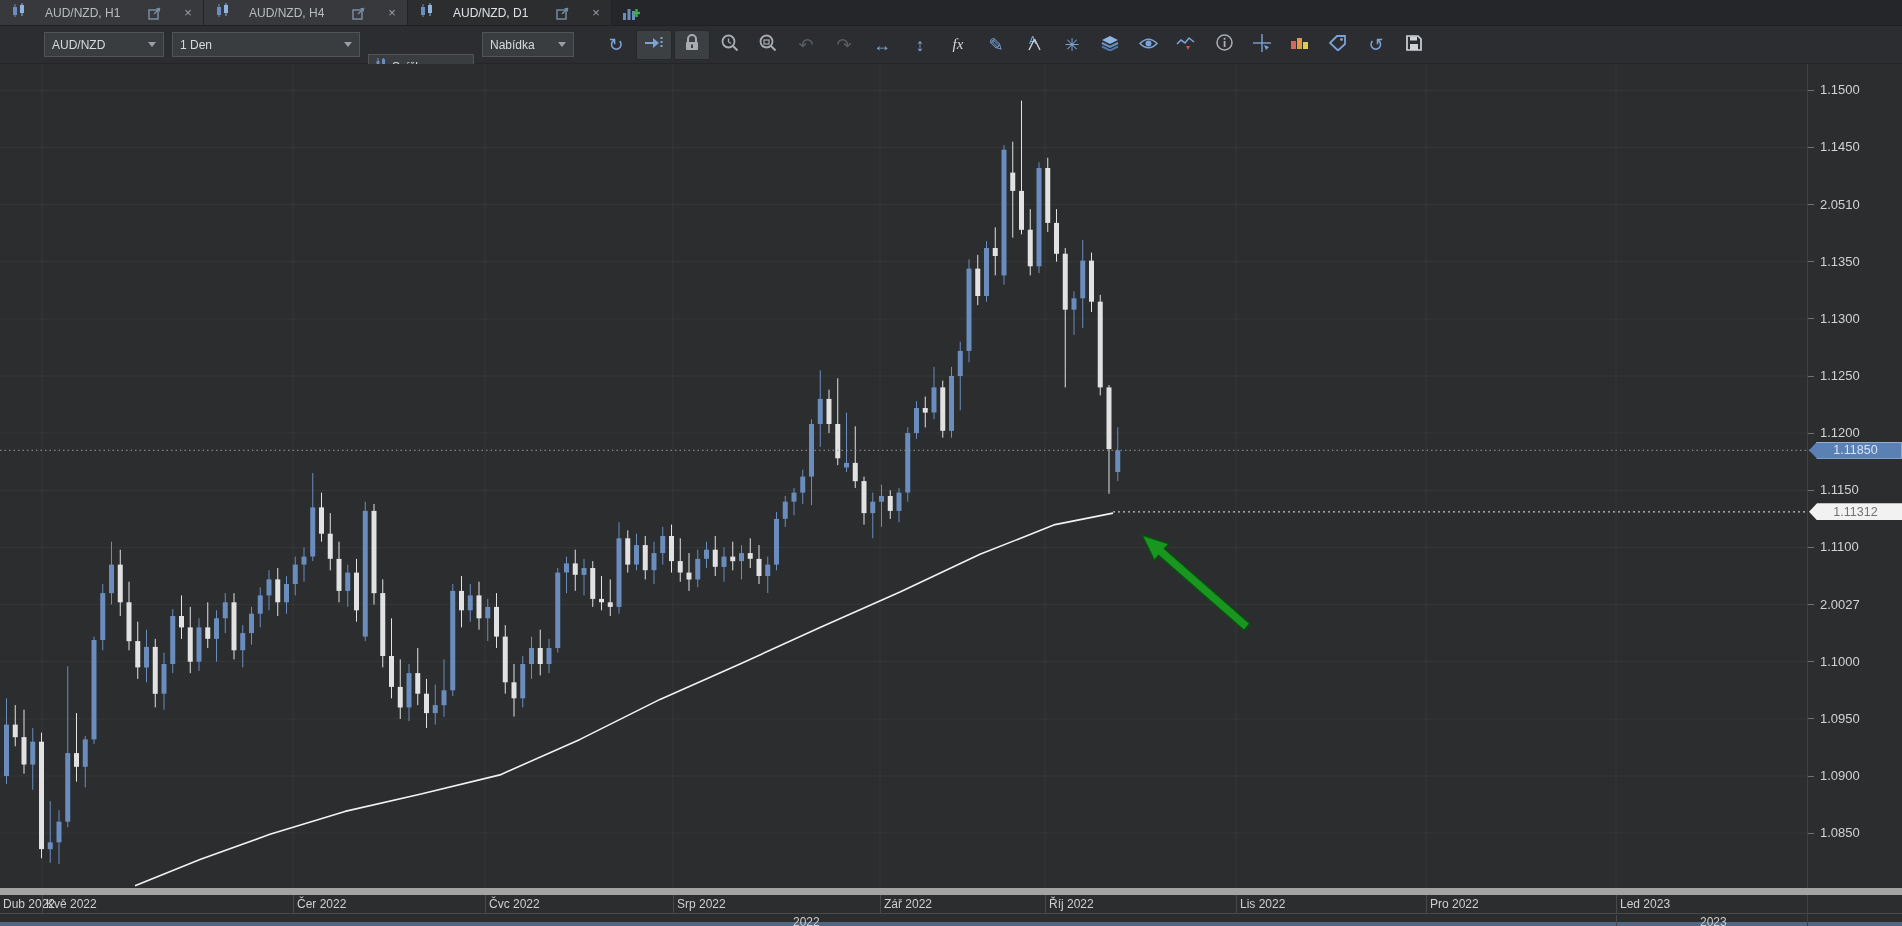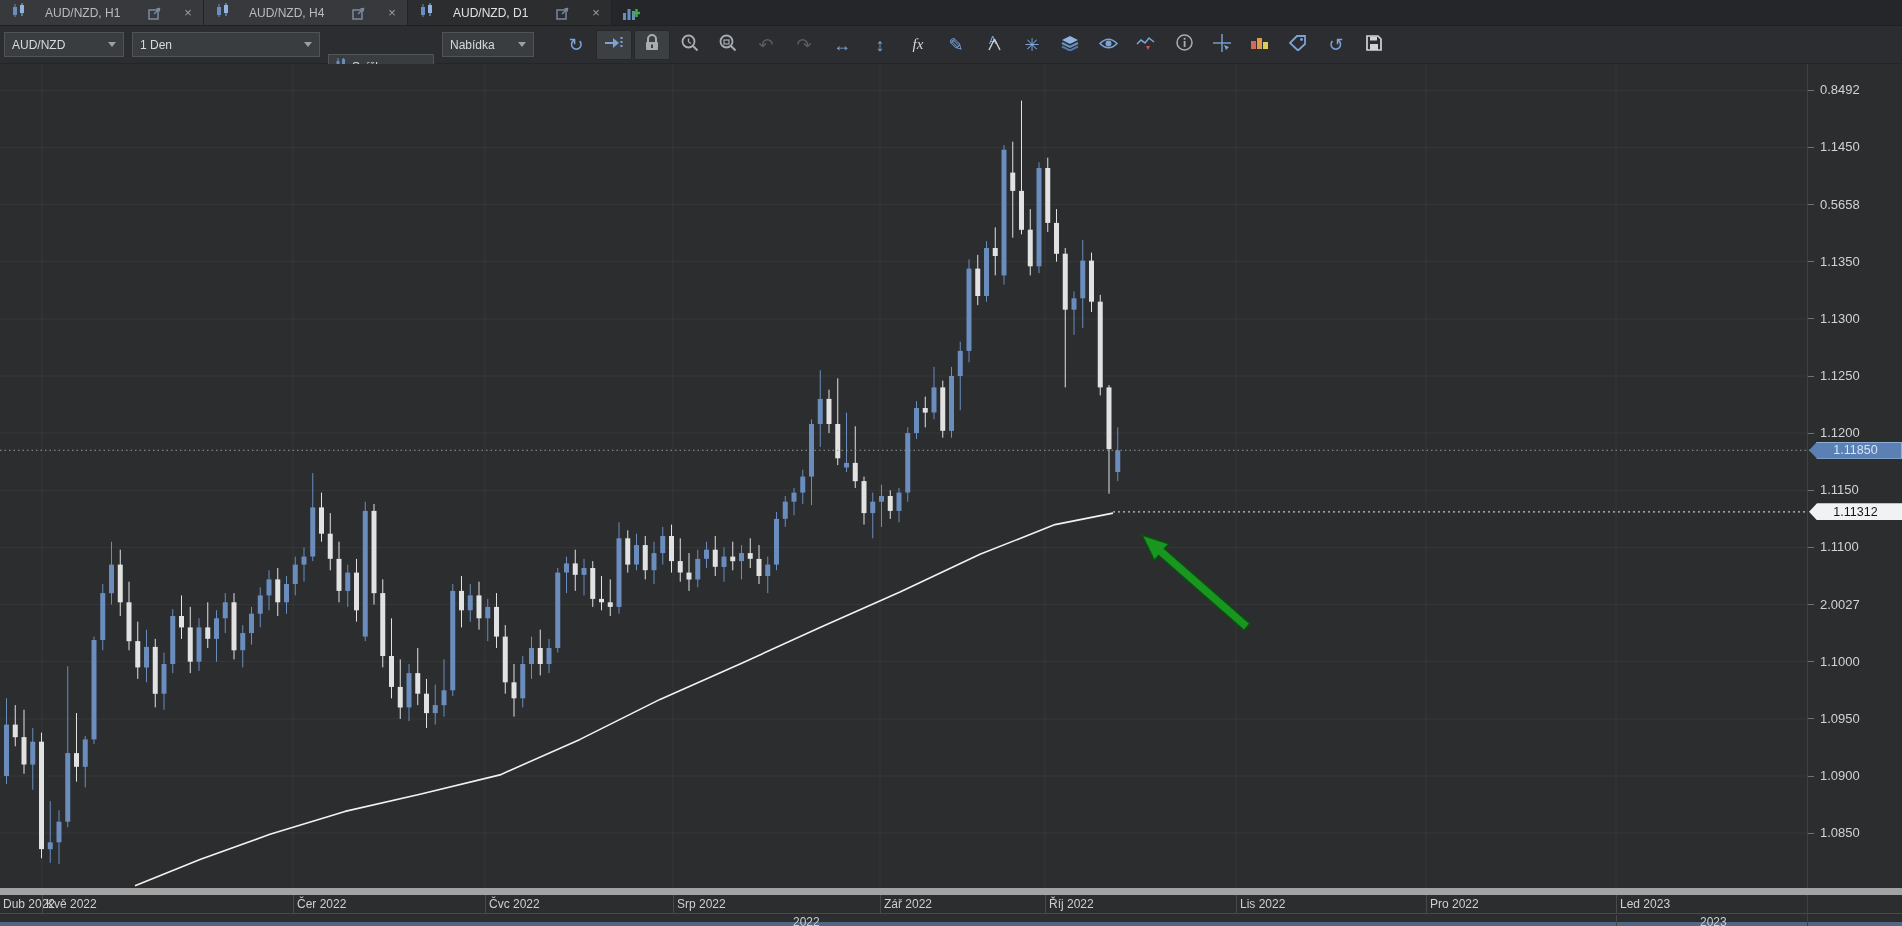--- a/index.html
+++ b/index.html
@@ -16,21 +16,21 @@
   .tab .tab-label { flex:1; font-size:12px; color:#b9bcbf; white-space:nowrap; }
   .tab.active .tab-label { color:#dfe2e5; }
   .tab .winicon { width:13px; height:13px; opacity:.75; }
   .tab .closex { color:#9aa0a6; font-size:13px; width:14px; text-align:center; }
   .newchart { display:flex; align-items:center; padding:0 10px; cursor:pointer; }
 
   
   .toolbar { height:38px; background:#2b2d30; display:flex; align-items:center;
     padding:0 4px; gap:4px; flex:0 0 38px; border-bottom:1px solid #232527; }
   .select { height:25px; background:#3a3d40; border:1px solid #515457; display:flex;
-    align-items:center; padding:0 7px; gap:6px; cursor:pointer; }
+    align-items:center; padding:0 7px; gap:6px; cursor:pointer;margin-left:40px; }
   .select .sel-label { font-size:12px; color:#d8dadc; white-space:nowrap; flex:1; }
   .chev { width:0; height:0; border-left:4px solid transparent; border-right:4px solid transparent;
     border-top:5px solid #9aa0a6; margin-left:4px; }
   .sel-symbol { width:120px; } .sel-period { width:188px; margin-left:4px; }
   .sel-type { width:106px; margin-left:4px;margin-top:44px; } .sel-menu { width:92px; margin-left:4px; }
   .tbgap { width:16px; }
   .tbtn { width:36px; height:30px; display:flex; align-items:center; justify-content:center;
     cursor:pointer; border-radius:2px; }
   .tbtn.active { background:#3d4043; border:1px solid #26282a; }
   .tbtn .uni { font-size:18px; color:#7ba3d6; line-height:1; }
@@ -42,21 +42,21 @@
   .plot { position:absolute; left:0; top:0; width:1807px; height:824px; }
   .plot svg { display:block; }
   .vaxis { position:absolute; left:1807px; top:0; width:95px; height:824px;
     border-left:1px solid #3f4245; background:#2b2d2f; cursor:ns-resize; }
   .pricelabel { position:absolute; left:12px; font-size:13px; color:#d2d2d2; }
   .ptick { position:absolute; left:0; width:6px; height:1px; background:#6f7377; }
   .badge { position:absolute; left:1px; width:93px; height:17px; font-size:12.5px;
     display:flex; align-items:center; justify-content:center;
     clip-path:polygon(0 50%, 8px 0, 100% 0, 100% 100%, 8px 100%); }
   .badge.blue { background:#5a80b4; color:#d5e4f7; box-shadow:inset 0 0 0 1px #8fb0d6; }
-  .badge.white { background:#f2f2f2; color:#0f172a; }
+  .badge.white { background:#f2f2f2; color:#737373; }
 
   
   .taxis { position:relative; flex:0 0 34px; height:34px; background:#2b2d2f;
     border-top:7px solid #a3a3a3; cursor:ew-resize; }
   .monthrow { position:absolute; left:0; top:0; width:1902px; height:19px;
     border-bottom:1px solid #47494c; }
   .mlabel { position:absolute; top:2px; font-size:12px; color:#cfcfcf; white-space:nowrap; }
   .mtick { position:absolute; top:0; width:1px; height:19px; background:#47494c; }
   .yearrow { position:absolute; left:0; top:20px; width:1902px; height:14px; }
   .ylabel { position:absolute; top:0; font-size:12px; color:#cfcfcf; }
@@ -809,25 +809,25 @@
             <rect x="1115.25" y="386.3" width="5" height="21.7" fill="#6b8dbd"></rect>
           </g>
           <polyline points="135,821.7 200,795.4 270,770.3 345,747.4 420,730.3 500,710.9 580,675.4 660,635.4 740,600.0 820,563.4 900,528.0 980,490.3 1055,460.6 1113,449.1" fill="none" stroke="#f2f2f2" stroke-width="1.6" stroke-linejoin="round"></polyline>
           <line x1="0" x2="1807" y1="386.3" y2="386.3" stroke="#989898" stroke-width="1" stroke-dasharray="1.5 3"></line>
           <line x1="1113" x2="1807" y1="447.8" y2="447.8" stroke="#c4c4c4" stroke-width="1.2" stroke-dasharray="2 3"></line>
           <polygon points="1250.0,559.6 1164.5,484.7 1168.8,479.9 1142.0,471.0 1154.3,496.4 1158.6,491.5 1244.0,566.4" fill="#18961f" stroke="#0a4f10" stroke-width="1.5"></polygon>
         </svg>
     </div>
     <div class="vaxis" id="vaxis">
         <div class="ptick" style="top:25.8px"></div>
-        <div class="pricelabel" style="top:18.3px">0.8492</div>
+        <div class="pricelabel" style="top:18.3px">1.1500</div>
         <div class="ptick" style="top:82.9px"></div>
         <div class="pricelabel" style="top:75.4px">1.1450</div>
         <div class="ptick" style="top:140.1px"></div>
-        <div class="pricelabel" style="top:132.6px">0.5658</div>
+        <div class="pricelabel" style="top:132.6px">2.0510</div>
         <div class="ptick" style="top:197.2px"></div>
         <div class="pricelabel" style="top:189.7px">1.1350</div>
         <div class="ptick" style="top:254.4px"></div>
         <div class="pricelabel" style="top:246.9px">1.1300</div>
         <div class="ptick" style="top:311.5px"></div>
         <div class="pricelabel" style="top:304.0px">1.1250</div>
         <div class="ptick" style="top:368.6px"></div>
         <div class="pricelabel" style="top:361.1px">1.1200</div>
         <div class="ptick" style="top:425.8px"></div>
         <div class="pricelabel" style="top:418.3px">1.1150</div>

